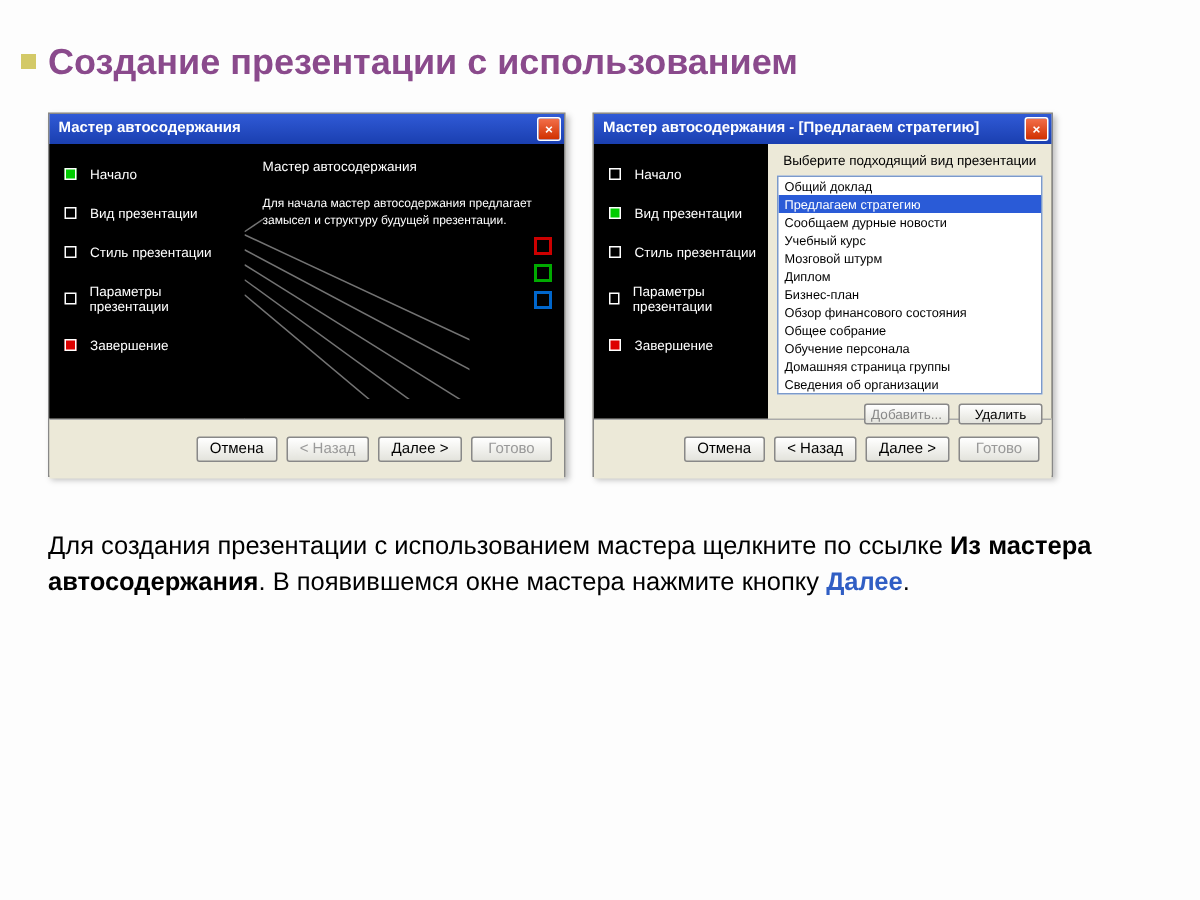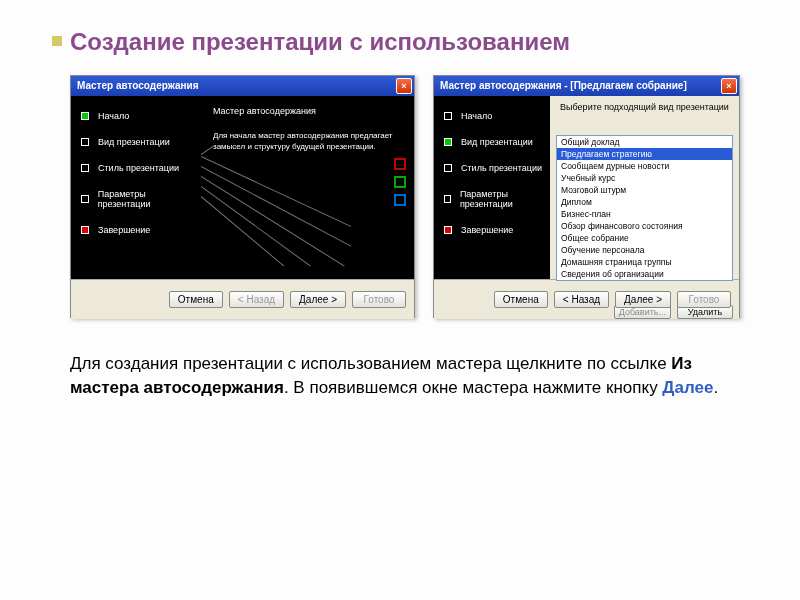--- a/index.html
+++ b/index.html
@@ -1,17 +1,17 @@
 <!DOCTYPE html>
 <html><head>
 <meta charset="utf-8">
 <style>
   * { margin:0; padding:0; box-sizing:border-box; }
   body { width:800px; height:600px; background:#fdfdfd; font-family:Arial,sans-serif; overflow:hidden; position:relative; }
-  .slide { width:100%; height:100%; padding:28px 60px 30px 70px; }
+  .slide { width:100%; height:100%; padding:28px 60px 30px 32px; }
   .title-wrap { margin-bottom:18px; }
   .title { color:#8a4a8c; font-size:24px; font-weight:bold; line-height:1.2; }
   .bullet { display:inline-block; width:10px; height:10px; background:#d3c967; margin-top:8px; margin-left:-18px; position:absolute; }
   .screens { display:flex; gap:18px; margin-bottom:34px; }
   .win { border:1px solid #888; box-shadow:2px 2px 4px rgba(0,0,0,0.25); background:#ece9d8; font-size:9px; }
   .win1 { width:345px; height:243px; }
   .win2 { width:307px; height:243px; }
   .titlebar { height:20px; background:linear-gradient(#305ad6,#1a3fb0); display:flex; align-items:center; justify-content:space-between; padding:0 2px 0 6px; color:#fff; font-size:10px; font-weight:bold; }
   .closebtn { width:16px; height:16px; background:linear-gradient(#f36f4a,#d03000); border:1px solid #fff; border-radius:2px; display:flex; align-items:center; justify-content:center; color:#fff; font-size:9px; font-weight:bold; cursor:pointer; }
   .body1 { display:flex; height:183px; background:#000; }
@@ -24,21 +24,21 @@
   .gsq { width:12px; height:12px; border:2px solid; margin-bottom:6px; }
   .content1 .txt1 { color:#fff; font-size:9px; margin-bottom:14px; }
   .content1 .txt2 { color:#fff; font-size:8px; line-height:1.4; }
   .wireart { position:absolute; left:0; top:50px; width:150px; height:120px; overflow:hidden; }
   .wireart .ln { position:absolute; background:#fff; height:1px; width:200px; transform-origin:left center; opacity:0.45; }
   .footer { height:40px; background:#ece9d8; border-top:1px solid #aaa; display:flex; align-items:center; justify-content:flex-end; gap:6px; padding:0 8px; }
   .btn { background:linear-gradient(#fff,#e3e3dc); border:1px solid #888; border-radius:2px; padding:2px 8px; font-size:10px; cursor:pointer; min-width:54px; text-align:center; }
   .btn.dis { color:#999; }
   
   .body2 { display:flex; height:183px; background:#000; }
-  .content2 { flex:1; background:#ece9d8; padding:6px 6px 6px 6px; display:flex; gap:22px; flex-direction:column;}
+  .content2 { flex:1; background:#ece9d8; padding:6px 6px 6px 6px; display:flex; gap:4px; flex-direction:column;}
   .pick-label { font-size:9px; color:#000; text-align:center; padding-bottom:1px;}
   .mid2 { display:flex; gap:6px; flex:1;}
   .catbtns { display:flex; flex-direction:column; gap:4px; }
   .cbtn { background:linear-gradient(#fff,#e3e3dc); border:1px solid #888; border-radius:2px; font-size:9px; padding:1px 4px; cursor:pointer; min-width:56px; text-align:center; }
   .listbox { flex:1; background:#fff; border:1px solid #7b9acb; font-size:8.5px; overflow:hidden; }
   .listitem { padding:1px 4px; white-space:nowrap; }
   .listitem.sel { background:#2a5bd7; color:#fff; }
   .listactions { display:flex; justify-content:flex-end; gap:6px; padding-top:2px;}
   .nav2 { width:116px; }
   .caption { color:#000; font-size:17px; line-height:1.45; }
@@ -106,21 +106,21 @@
       <div class="footer">
         <div class="btn">Отмена</div>
         <div class="btn dis">&lt; Назад</div>
         <div class="btn">Далее &gt;</div>
         <div class="btn dis">Готово</div>
       </div>
     </div>
 
     <div class="win win2">
       <div class="titlebar">
-        <span>Мастер автосодержания - [Предлагаем собрание]</span>
+        <span>Мастер автосодержания - [Предлагаем стратегию]</span>
         <div class="closebtn">×</div>
       </div>
       <div class="body2">
         <div class="nav nav2">
           <div class="nav-item">
               <span class="sq b"></span>
               <span>Начало</span>
             </div>
           <div class="nav-item">
               <span class="sq g"></span>

